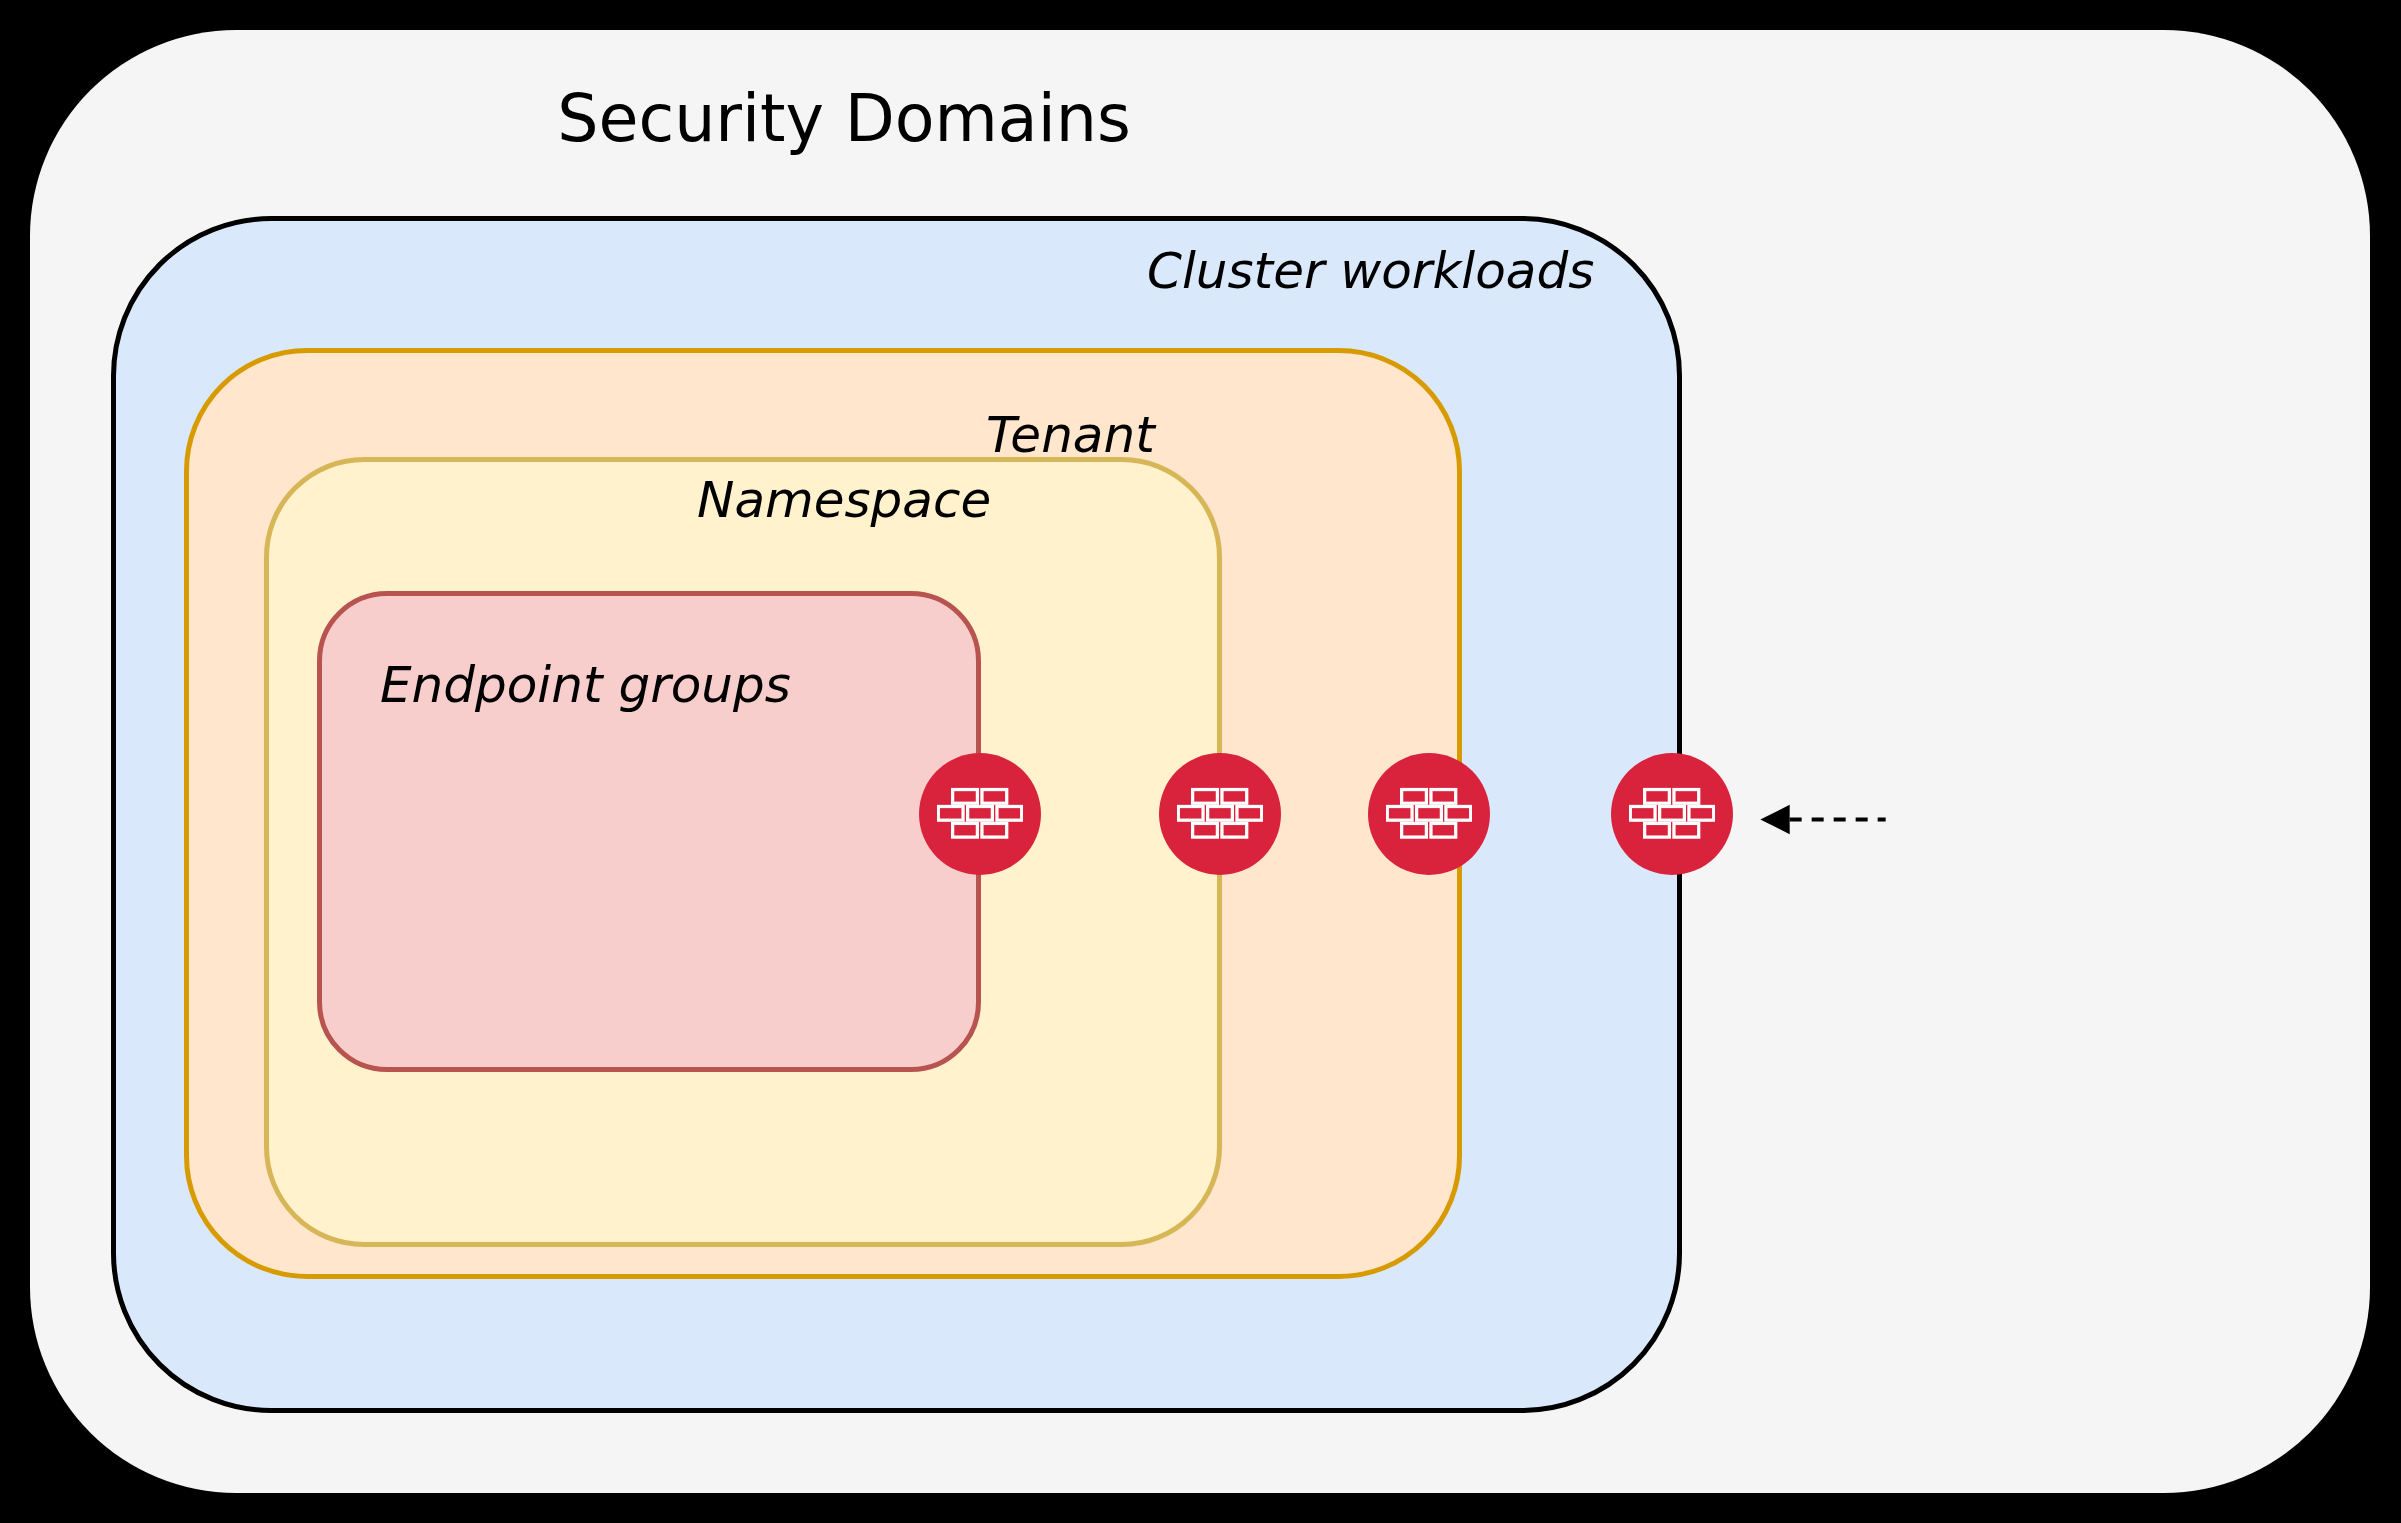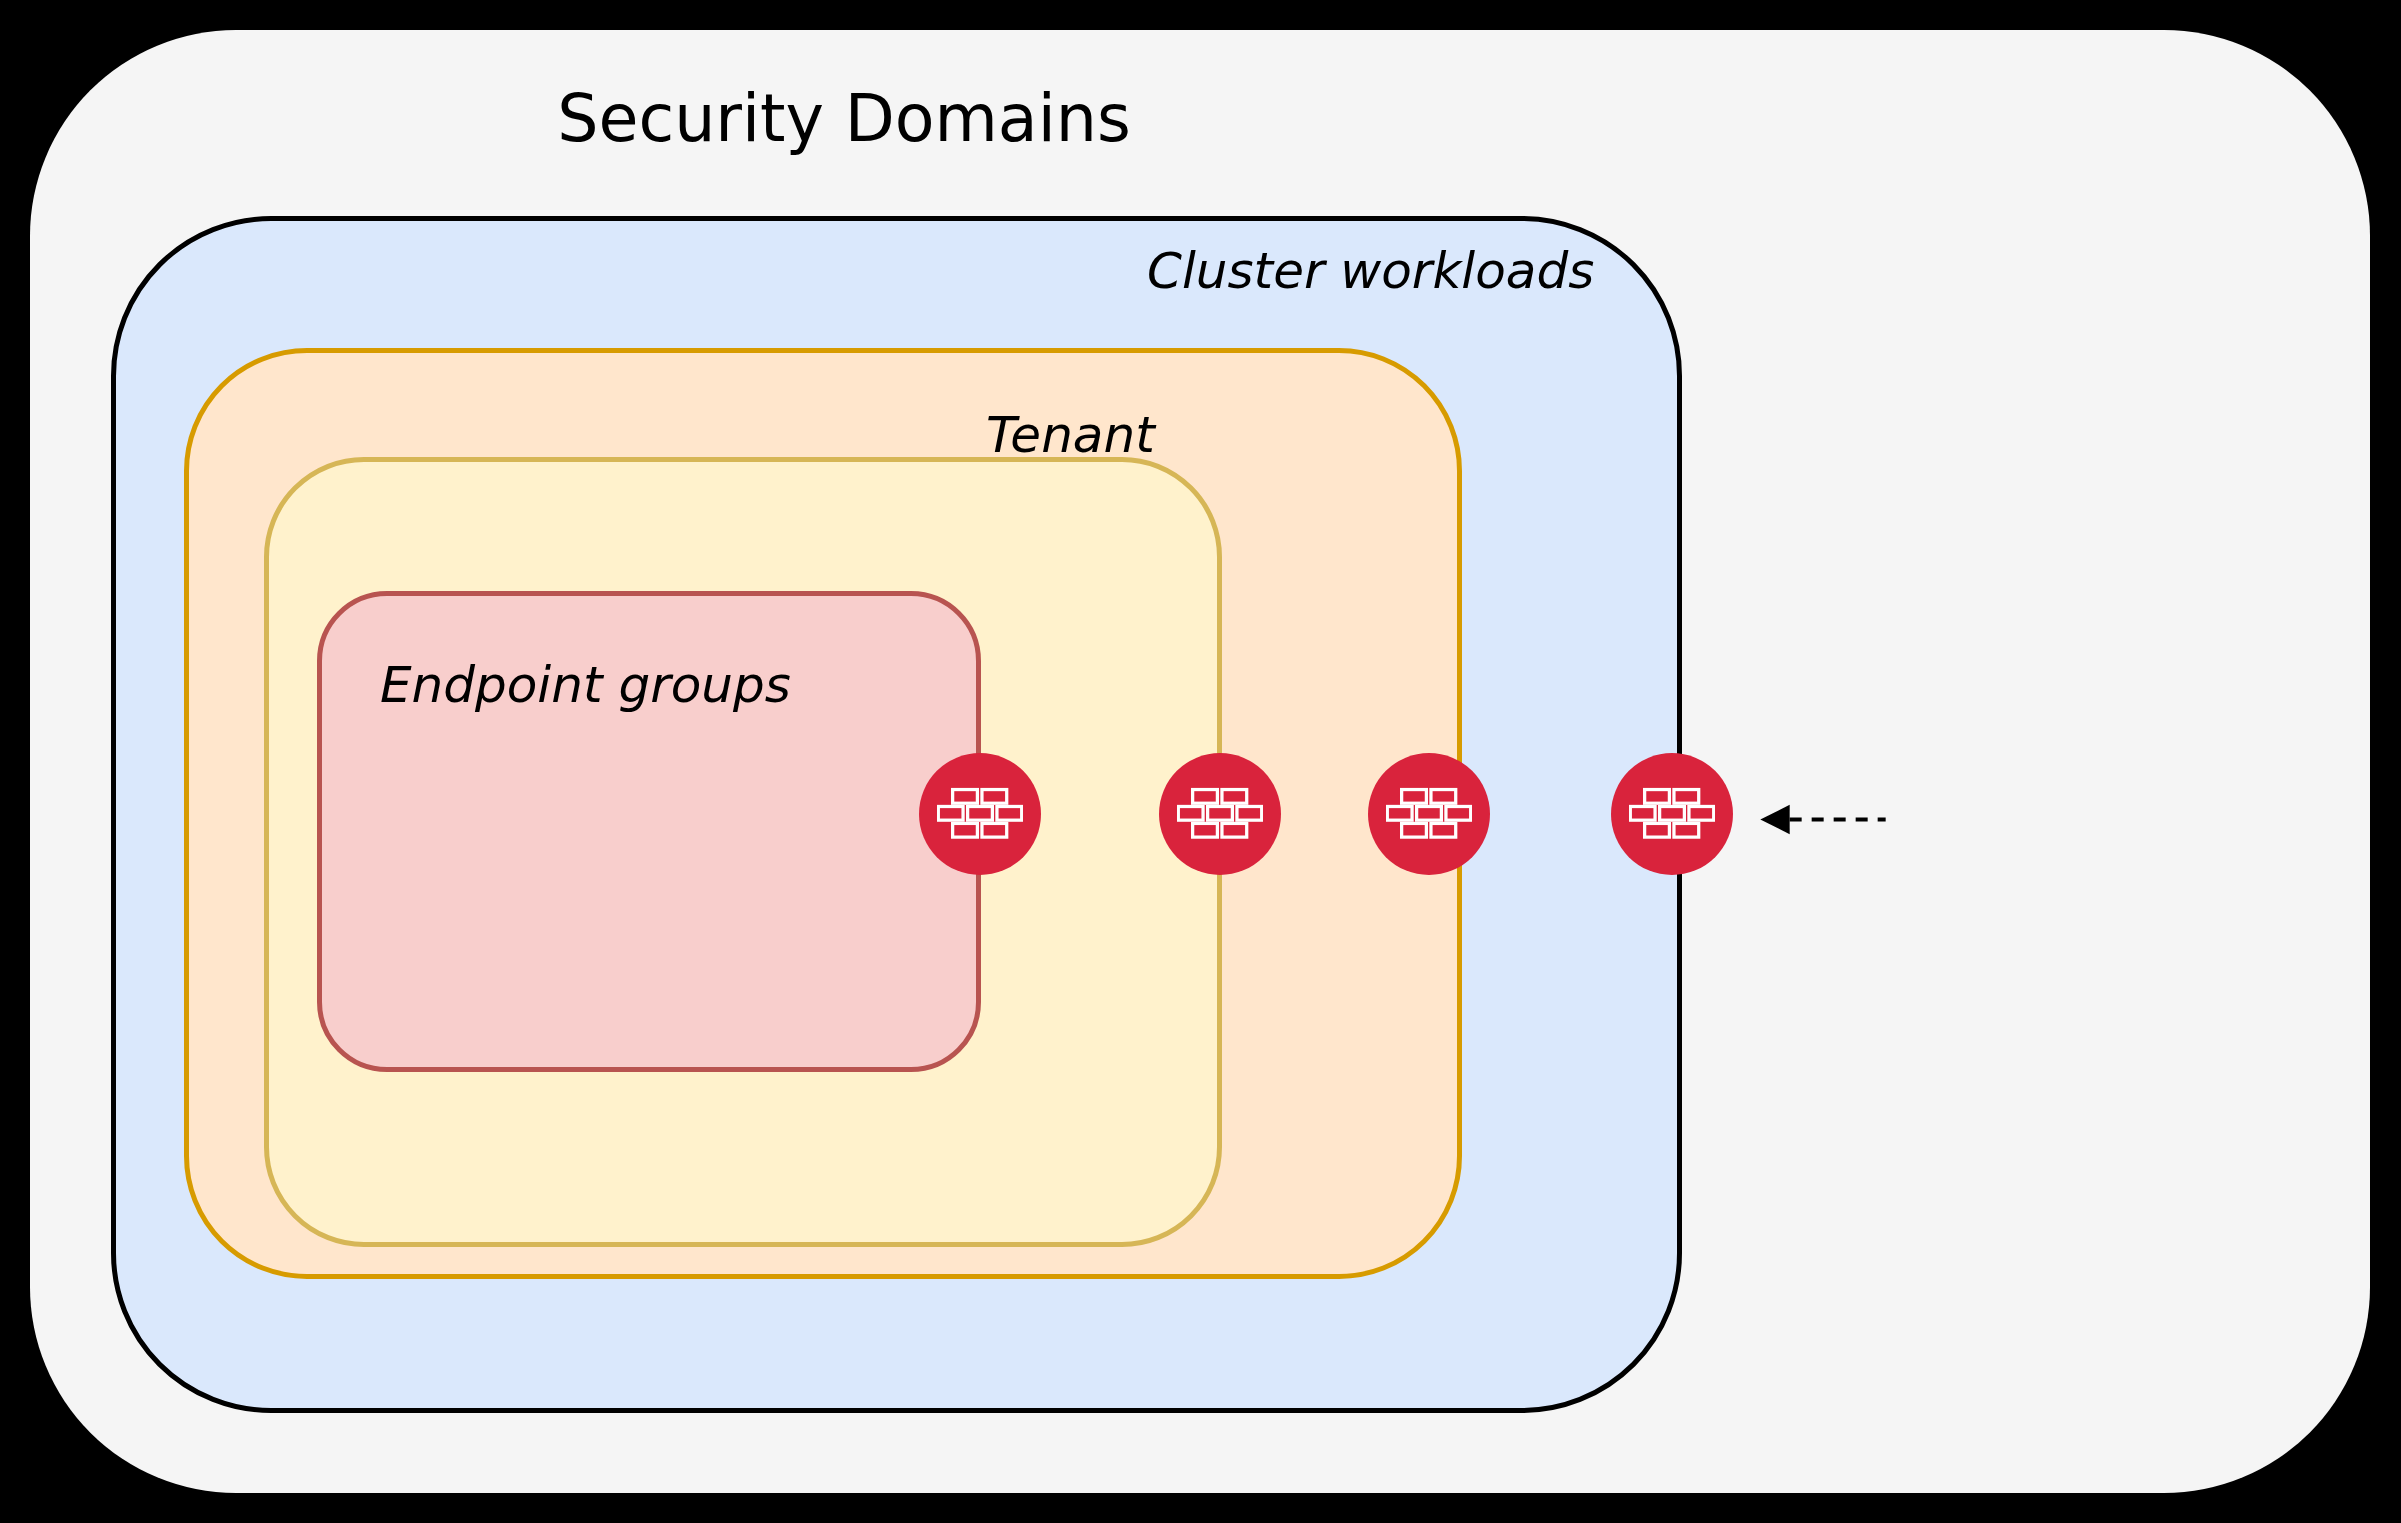--- a/index.html
+++ b/index.html
@@ -65,20 +65,21 @@
 
   <div id="diagram-title">Security Domains</div>
 
   <div class="box" id="cluster-box"></div>
   <div class="box" id="tenant-box"></div>
   <div class="box" id="namespace-box"></div>
   <div class="box" id="endpoint-box"></div>
 
   <div class="lbl" id="cluster-label">Cluster workloads</div>
   <div class="lbl" id="tenant-label">Tenant</div>
+  <div class="lbl" id="namespace-label">Namespace</div>
   <div class="lbl" id="endpoint-label">Endpoint groups</div>
 
   <div class="fw-badge" id="fw-1">
     <span>
       <svg width="86" height="52" viewBox="0 0 132 78">
         <g fill="none" stroke="#FFFFFF" stroke-width="5">
           <rect x="24" y="3" width="38" height="21"></rect>
             <rect x="69" y="3" width="38" height="21"></rect>
           <rect x="2" y="29" width="38" height="21"></rect>
             <rect x="47" y="29" width="38" height="21"></rect>

